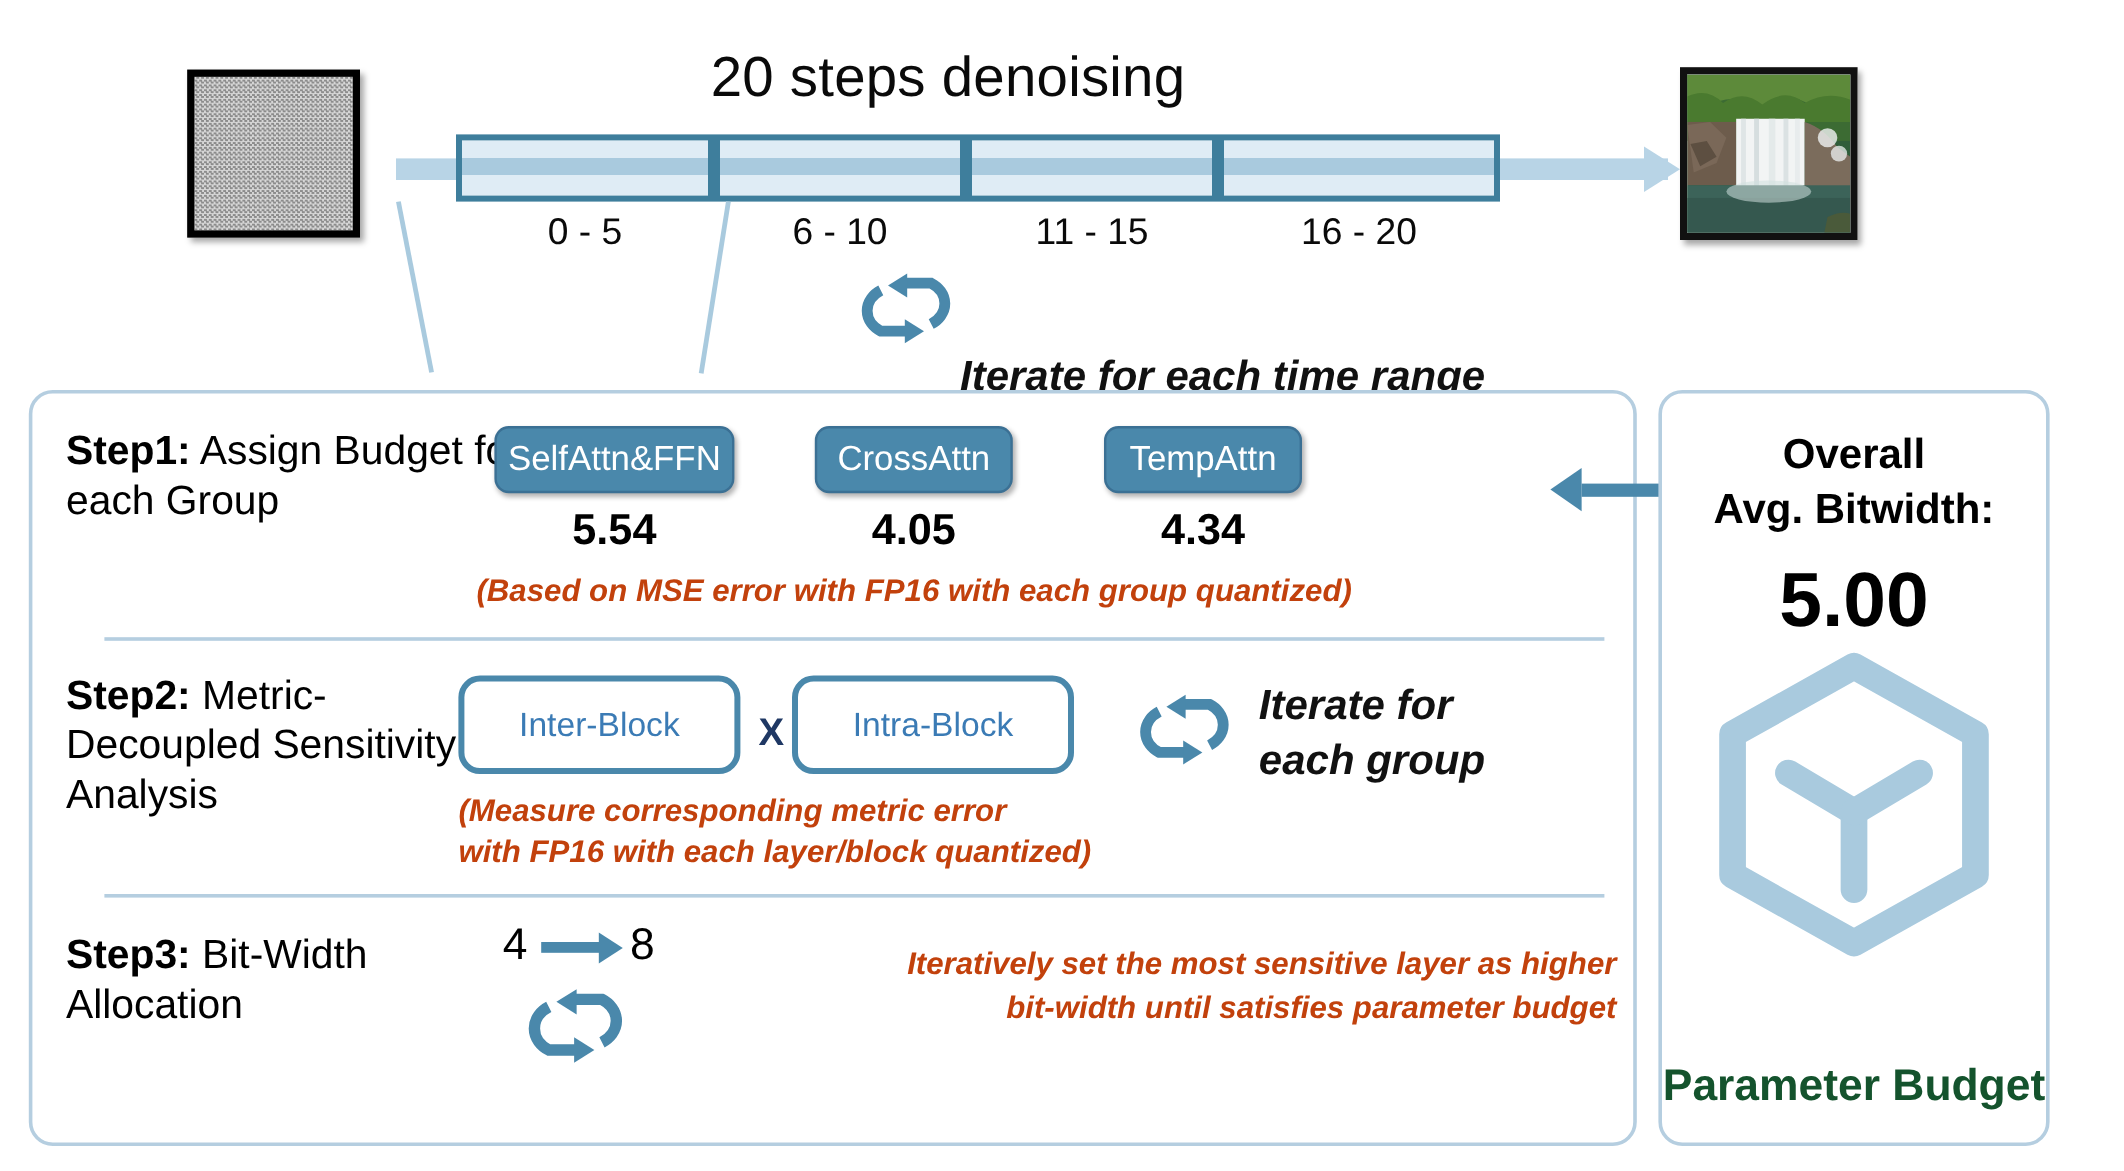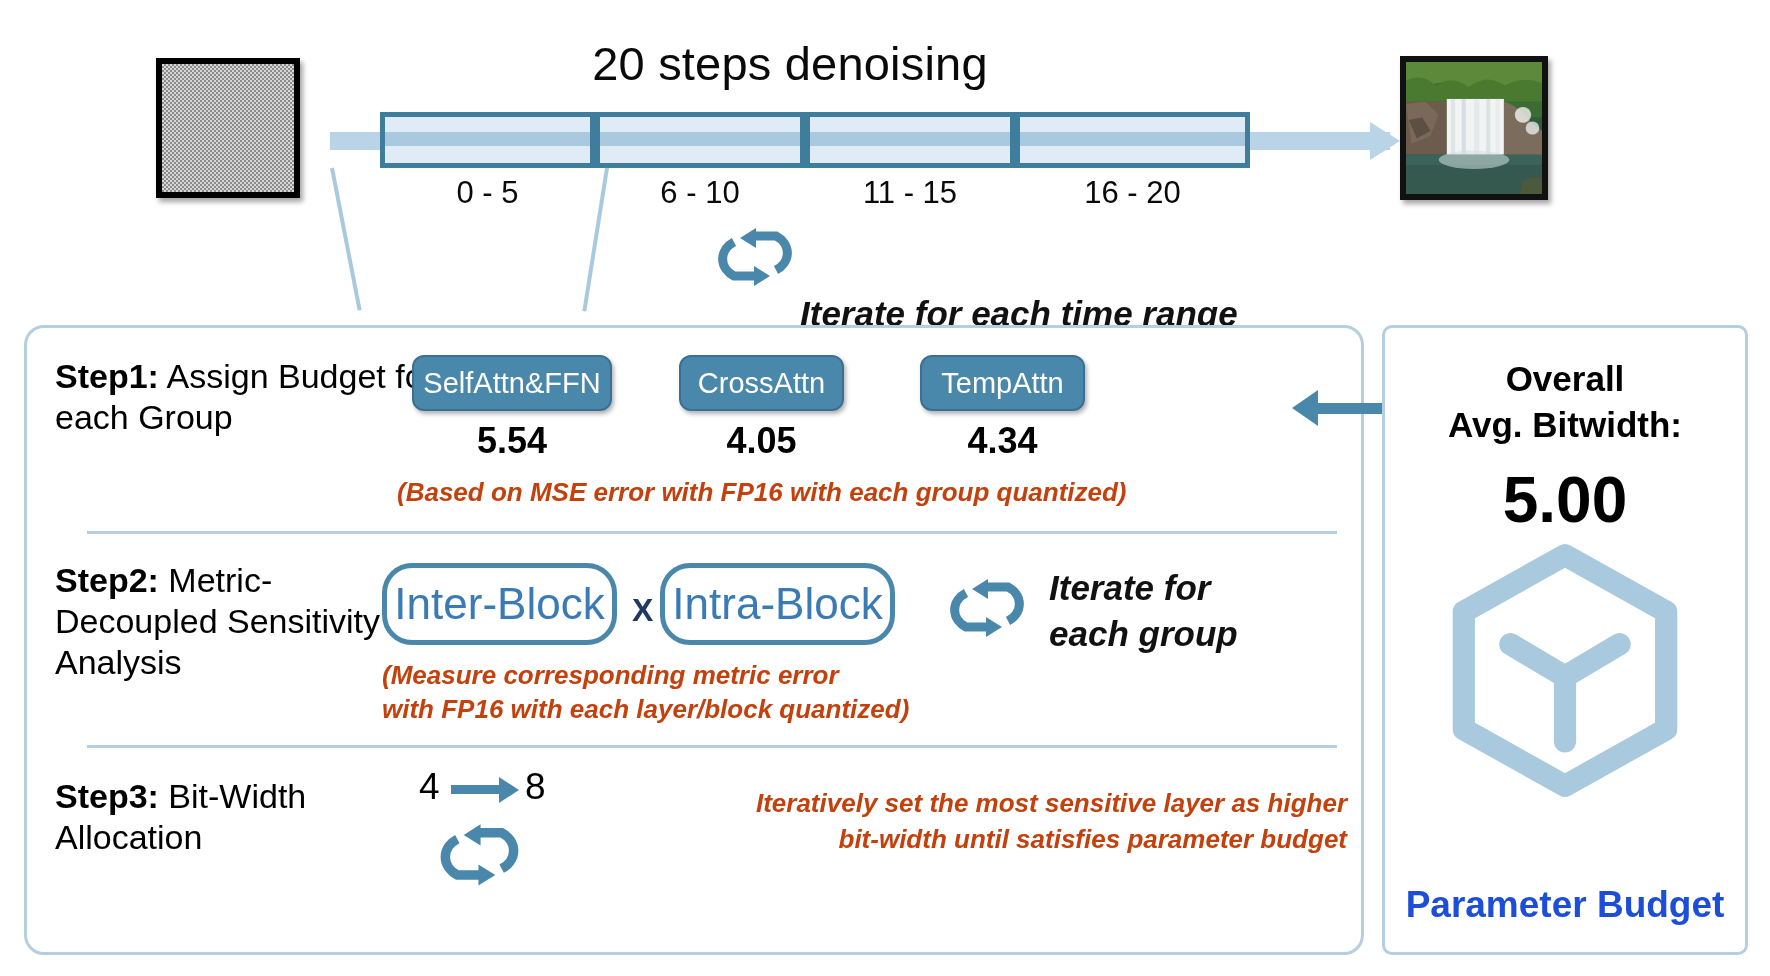--- a/index.html
+++ b/index.html
@@ -73,21 +73,21 @@
   .loop-icon{position:absolute;}
   .loop-icon svg{display:block;}
 
   
   .panel{
     position:absolute;
     border:3px solid #b5cee0;border-radius:20px;
     background:#fff;box-sizing:border-box;
   }
   .panel-left{left:24px;top:325px;width:1340px;height:630px;}
-  .panel-right{left:1382px;top:325px;width:366px;height:630px;border-radius:10px;}
+  .panel-right{left:1382px;top:325px;width:326px;height:630px;}
 
   .divider{
     position:absolute;height:3px;background:#b5cee0;
     left:60px;width:1250px;
   }
 
   .step-label{
     position:absolute;
     font-size:34px;line-height:41px;color:#000;
     width:410px;
@@ -110,22 +110,22 @@
   }
   .note{
     position:absolute;
     font-size:26px;font-style:italic;font-weight:bold;color:#c2410c;
     line-height:34px;
   }
   .note .strong{font-weight:bold;}
 
   .obox{
     position:absolute;
-    border:5px solid #4a88ab;border-radius:30px;background:#fff;
-    color:#3b7bb5;font-size:44px;
+    border:5px solid #4a88ab;border-radius:18px;background:#fff;
+    color:#3b7bb5;font-size:28px;
     display:flex;align-items:center;justify-content:center;
     box-sizing:border-box;
   }
   .xmark{
     position:absolute;font-size:32px;font-weight:bold;color:#1f3864;
   }
   .iter-group-text{
     position:absolute;
     font-size:35px;font-style:italic;font-weight:bold;color:#111;
     line-height:46px;text-align:left;
@@ -150,21 +150,21 @@
     text-align:center;font-size:35px;font-weight:bold;line-height:46px;color:#000;
   }
   .ov-value{
     position:absolute;left:0;right:0;top:135px;
     text-align:center;font-size:64px;font-weight:bold;color:#000;
   }
   .hex-wrap{position:absolute;left:50%;transform:translateX(-50%);top:215px;width:250px;height:255px;}
   .hex-wrap svg{display:block;width:100%;height:100%;}
   .pb-label{
     position:absolute;left:0;right:0;bottom:26px;
-    text-align:center;font-size:37px;font-weight:bold;color:#1d4ed8;
+    text-align:center;font-size:37px;font-weight:bold;color:#14532d;
   }
 
   .in-arrow-shaft{position:absolute;height:11px;background:#4a88ab;}
   .in-arrow-head{
     position:absolute;width:0;height:0;
     border-top:18px solid transparent;
     border-bottom:18px solid transparent;
     border-right:26px solid #4a88ab;
   }
 </style>

